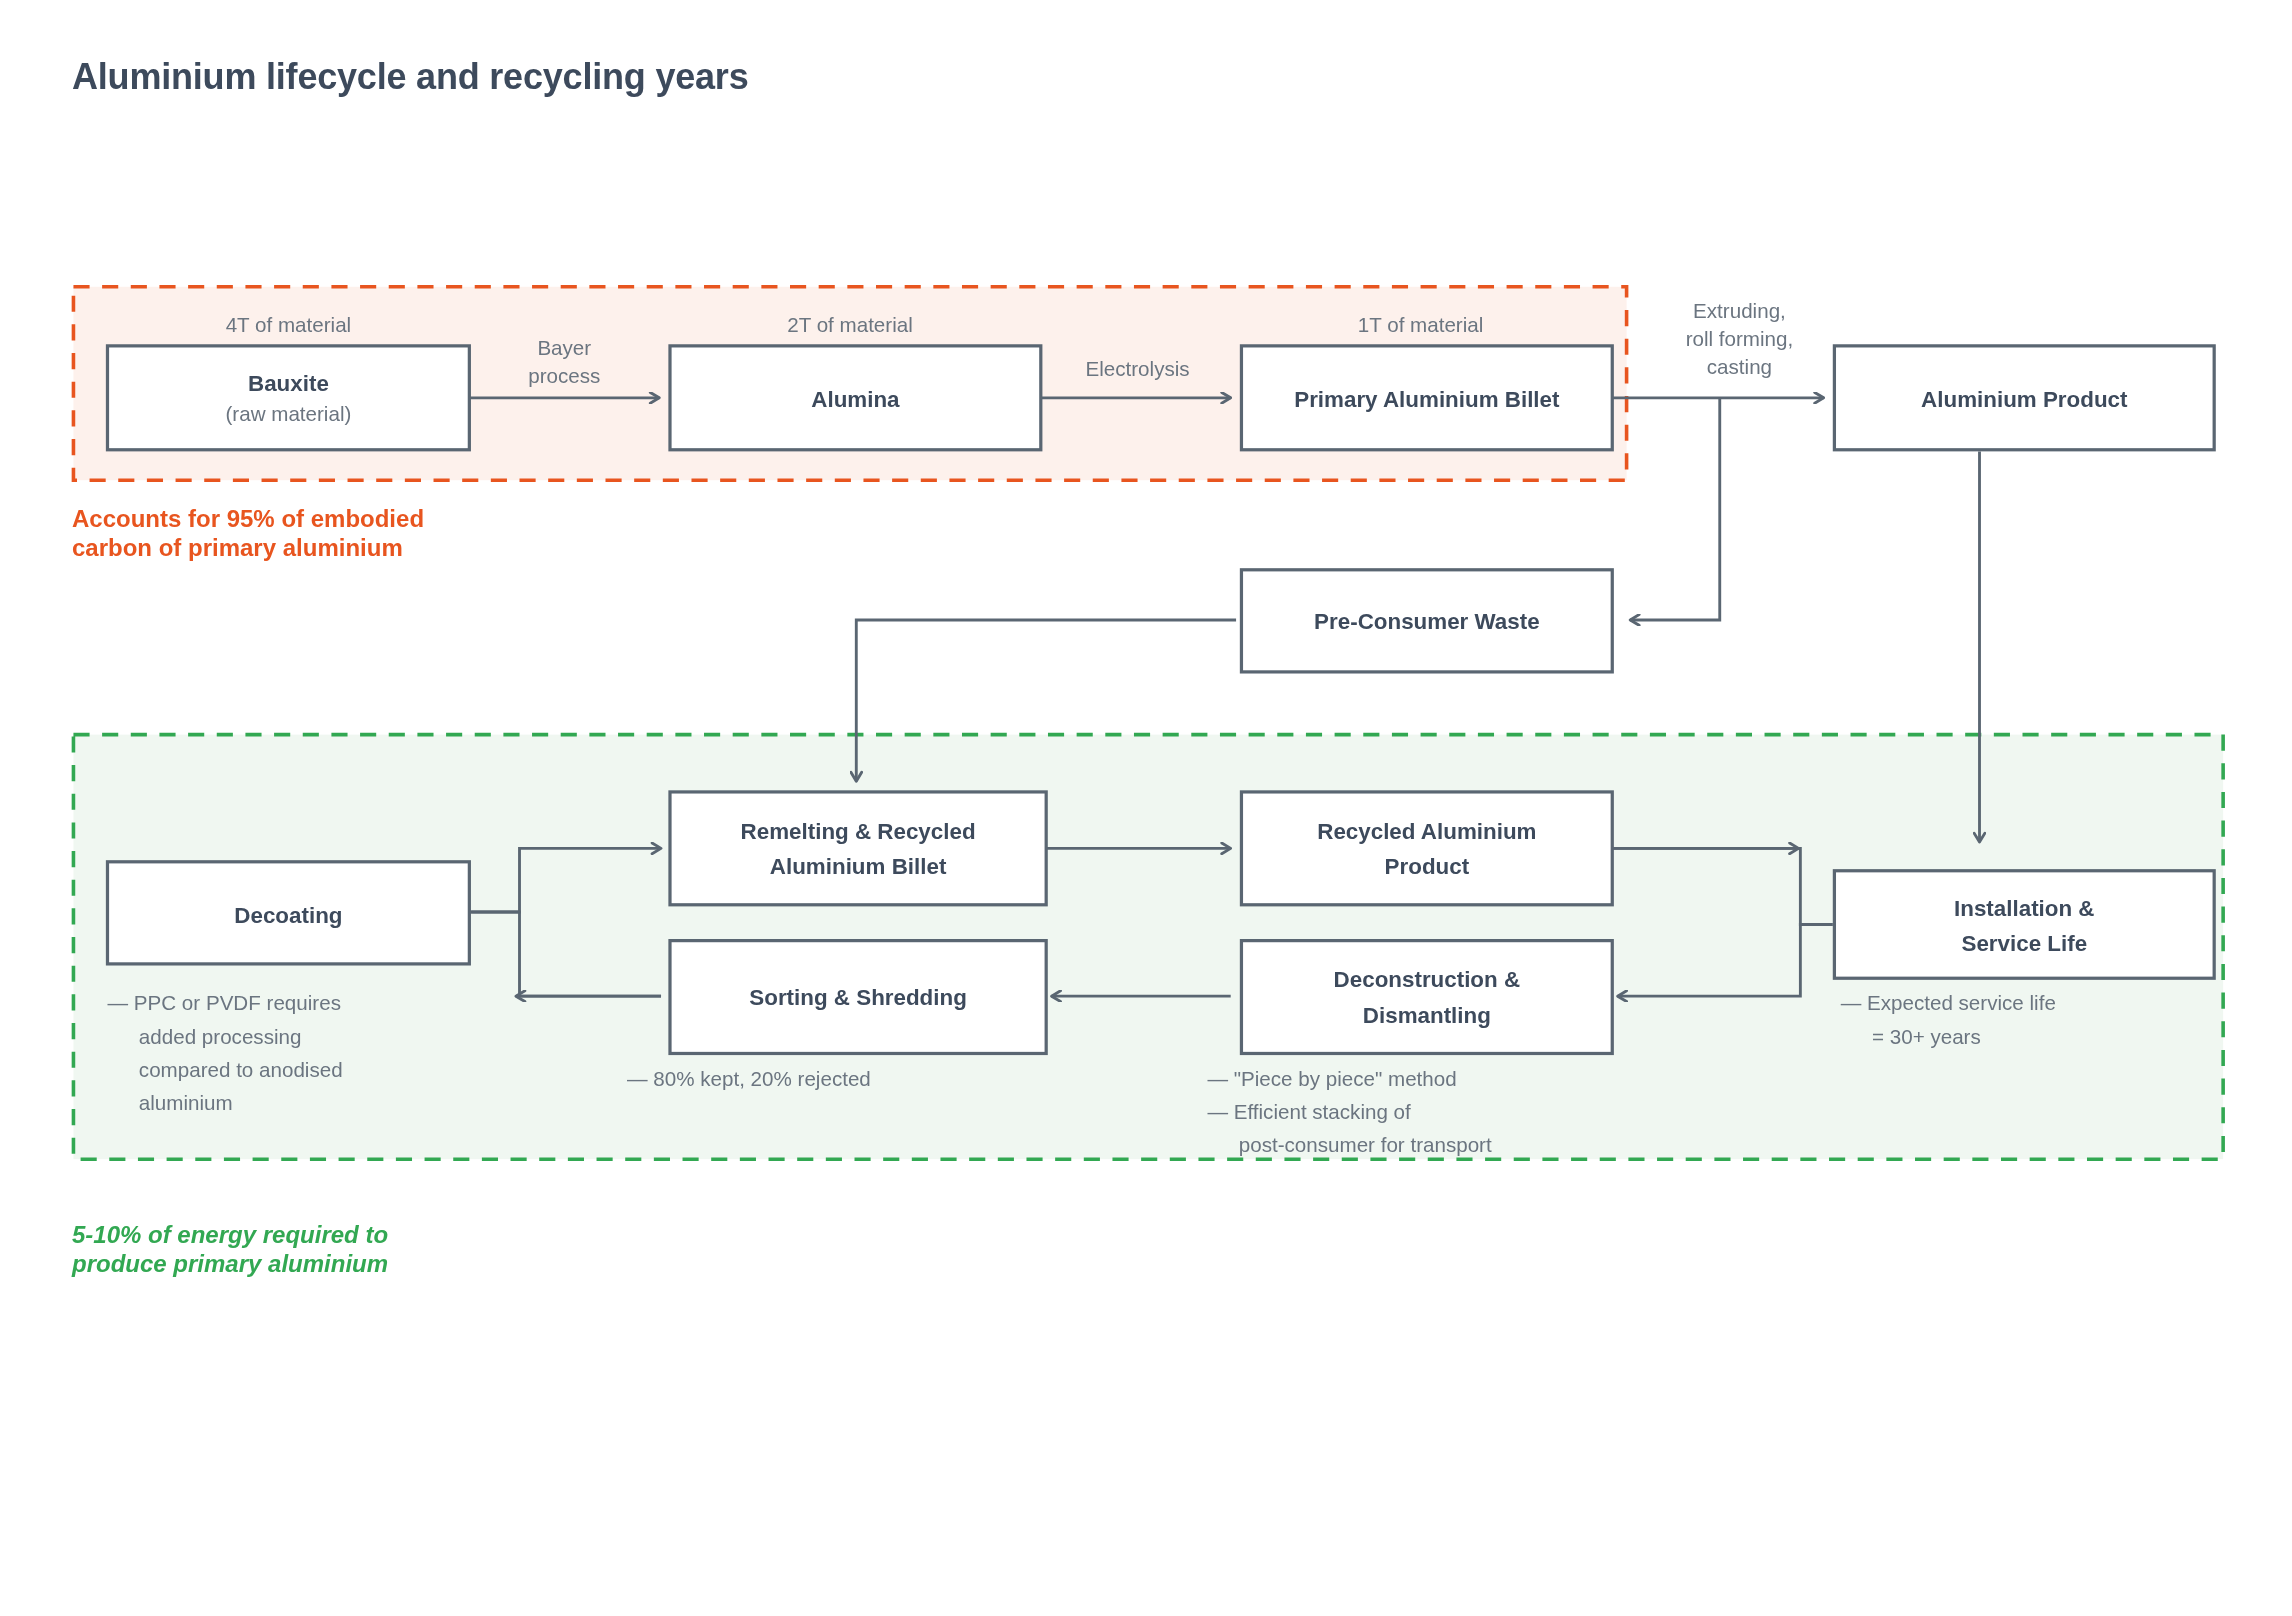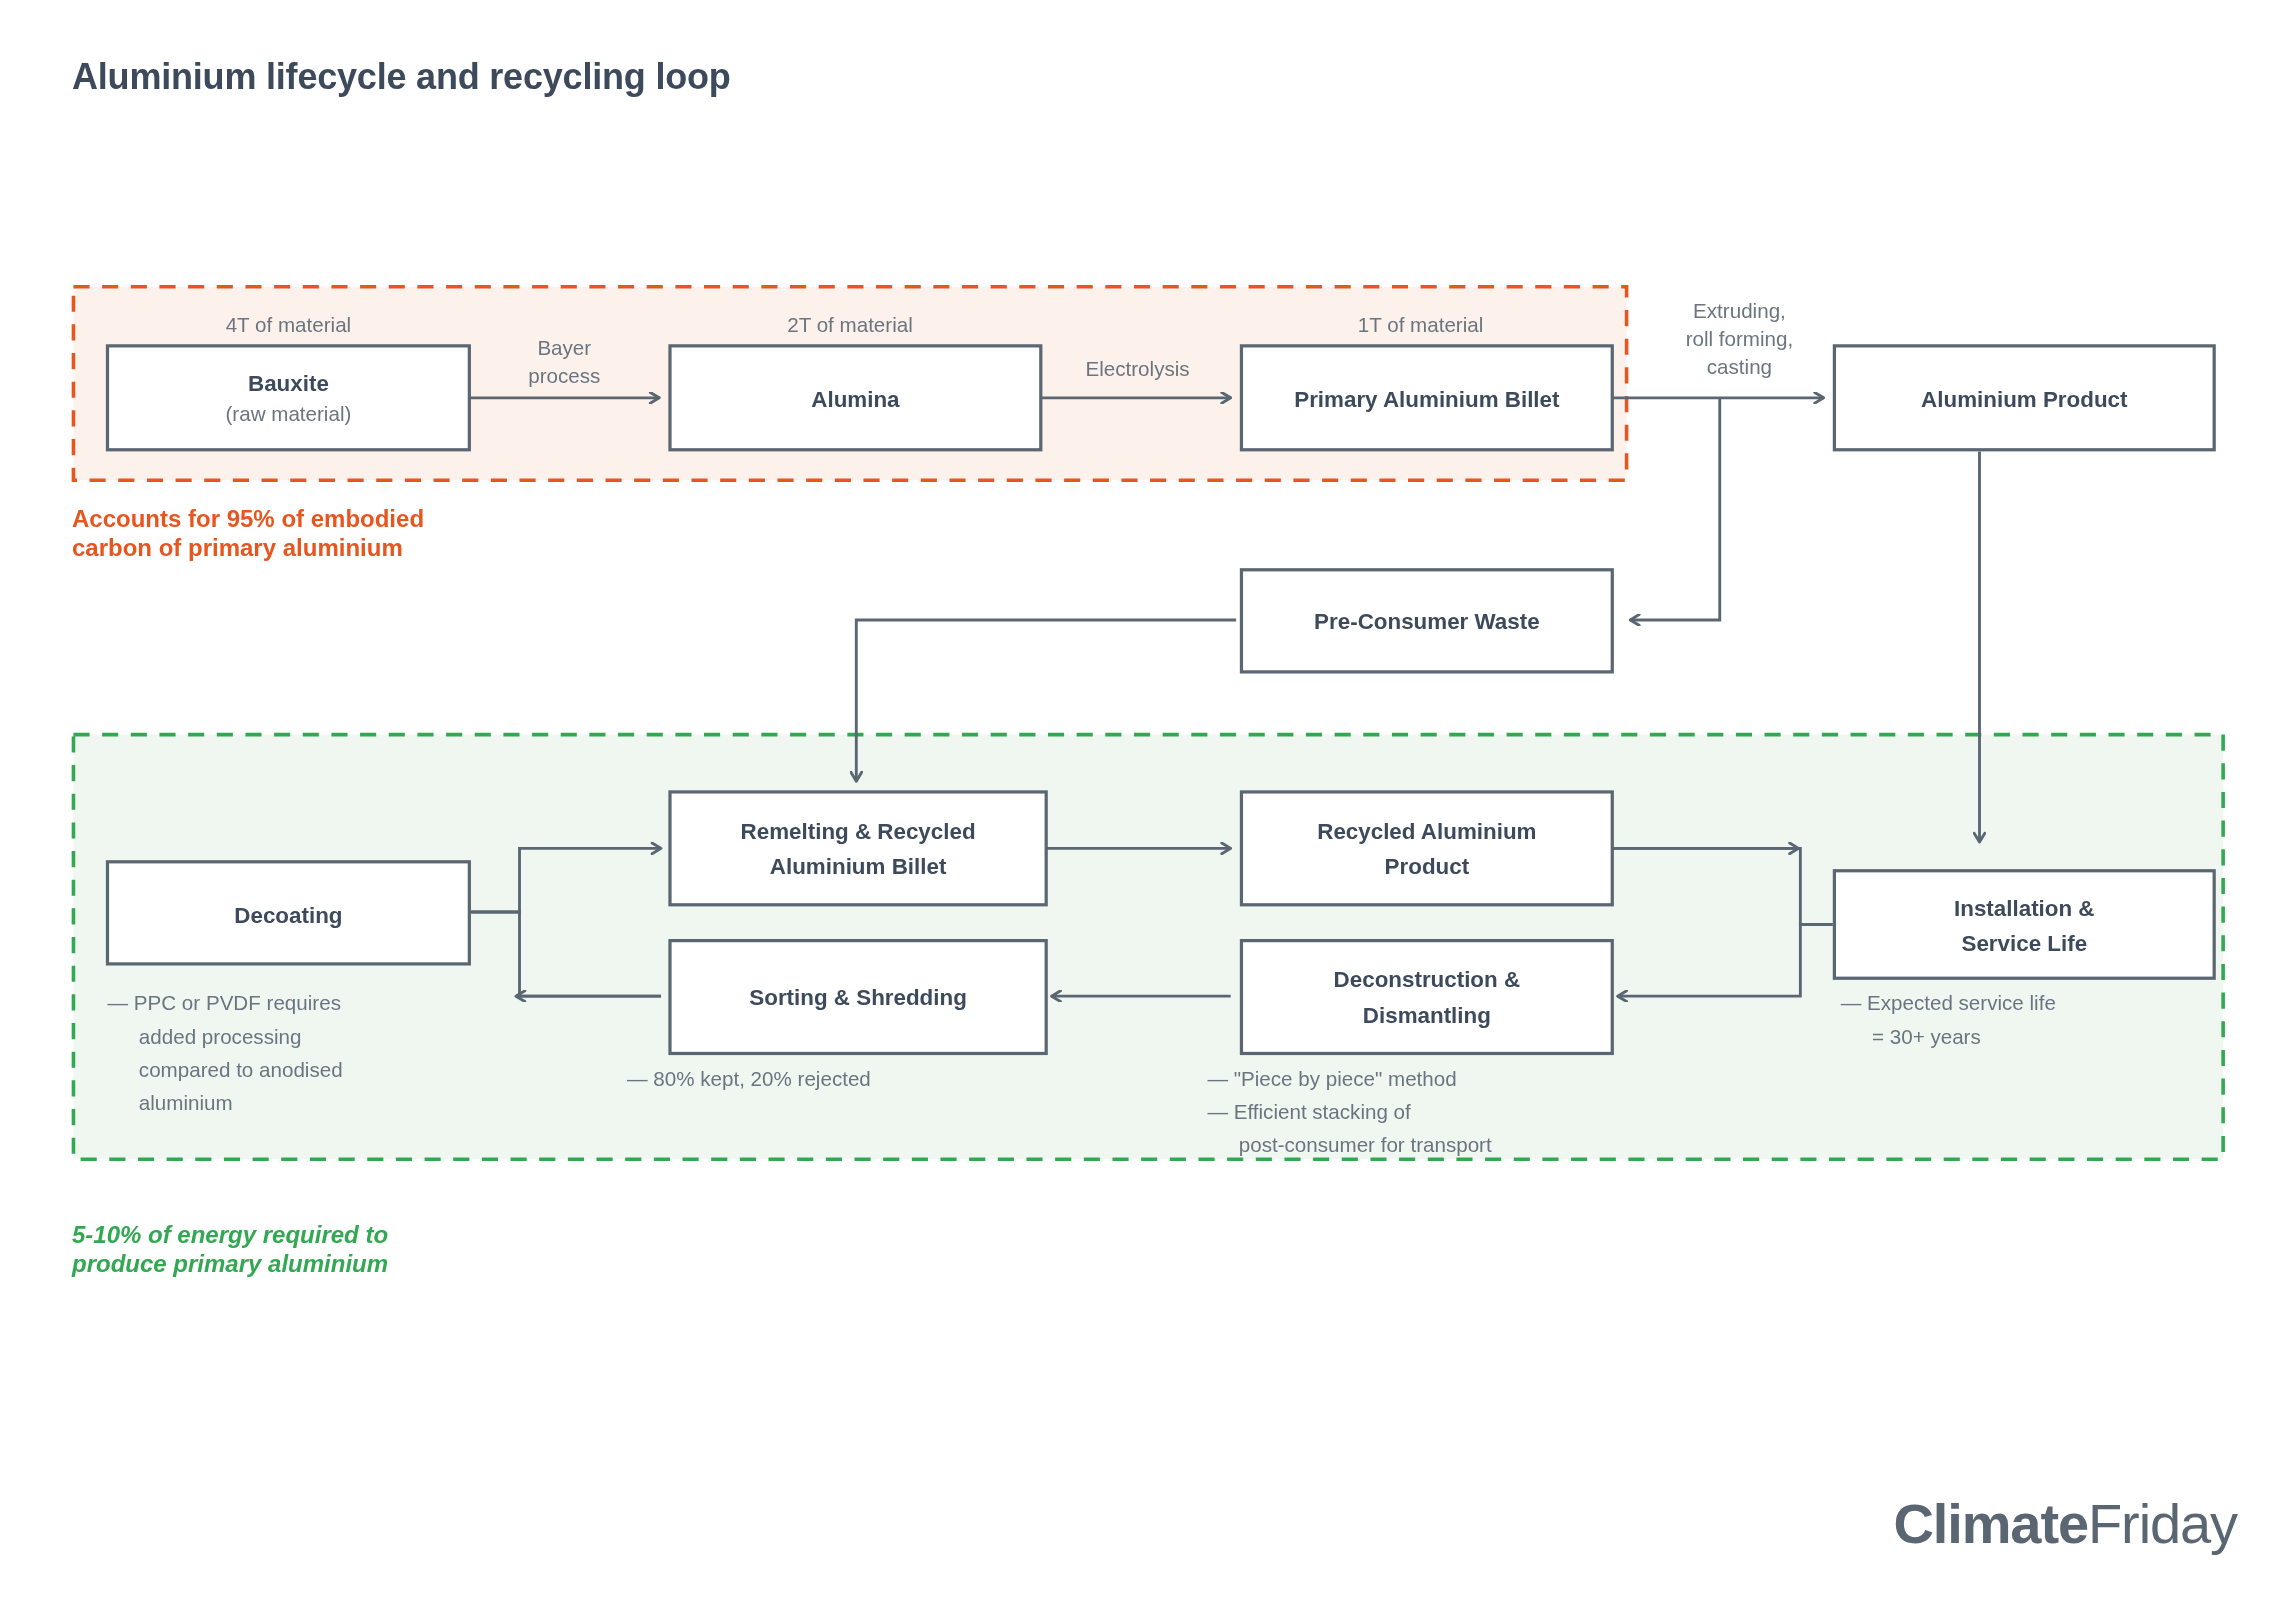--- a/index.html
+++ b/index.html
@@ -66,21 +66,21 @@
   .node-sub   { font-family: "Liberation Sans", sans-serif; font-size: 23px; font-weight: normal; fill: #6b7580; }
   .edge-label { font-family: "Liberation Sans", sans-serif; font-size: 23px; font-weight: normal; fill: #6b7580; }
   .qty-label  { font-family: "Liberation Sans", sans-serif; font-size: 23px; font-weight: normal; fill: #6b7580; }
   .note-text  { font-family: "Liberation Sans", sans-serif; font-size: 23px; font-weight: normal; fill: #6b7580; }
 </style>
 </head>
 <body>
 
 <div class="page">
 
-  <div class="page-title">Aluminium lifecycle and recycling loop</div>
+  <div class="page-title">Aluminium lifecycle and recycling years</div>
 
   <svg class="diagram" viewBox="0 0 2560 1805">
     <defs>
       <marker id="arrowR" markerWidth="14" markerHeight="14" refX="12" refY="7" orient="auto" markerUnits="userSpaceOnUse">
         <path d="M2,1 L12,7 L2,13" fill="none" stroke="#5a6672" stroke-width="3.2" stroke-linecap="round" stroke-linejoin="round"></path>
       </marker>
       <marker id="arrowL" markerWidth="14" markerHeight="14" refX="12" refY="7" orient="auto" markerUnits="userSpaceOnUse">
         <path d="M2,1 L12,7 L2,13" fill="none" stroke="#5a6672" stroke-width="3.2" stroke-linecap="round" stroke-linejoin="round"></path>
       </marker>
       <marker id="arrowD" markerWidth="14" markerHeight="14" refX="12" refY="7" orient="auto" markerUnits="userSpaceOnUse">
@@ -217,16 +217,15 @@
       <text class="note-text" x="2055" y="1128">— Expected service life</text>
       <text class="note-text" x="2090" y="1165">= 30+ years</text>
     </g>
   </svg>
 
   <div class="zone-caption primary">Accounts for 95% of embodied
 carbon of primary aluminium</div>
   <div class="zone-caption recycle">5-10% of energy required to
 produce primary aluminium</div>
 
-  <div class="logo"><span class="bold">Climate</span><span class="light">Friday</span></div>
 
 </div>
 
 
 </body></html>

